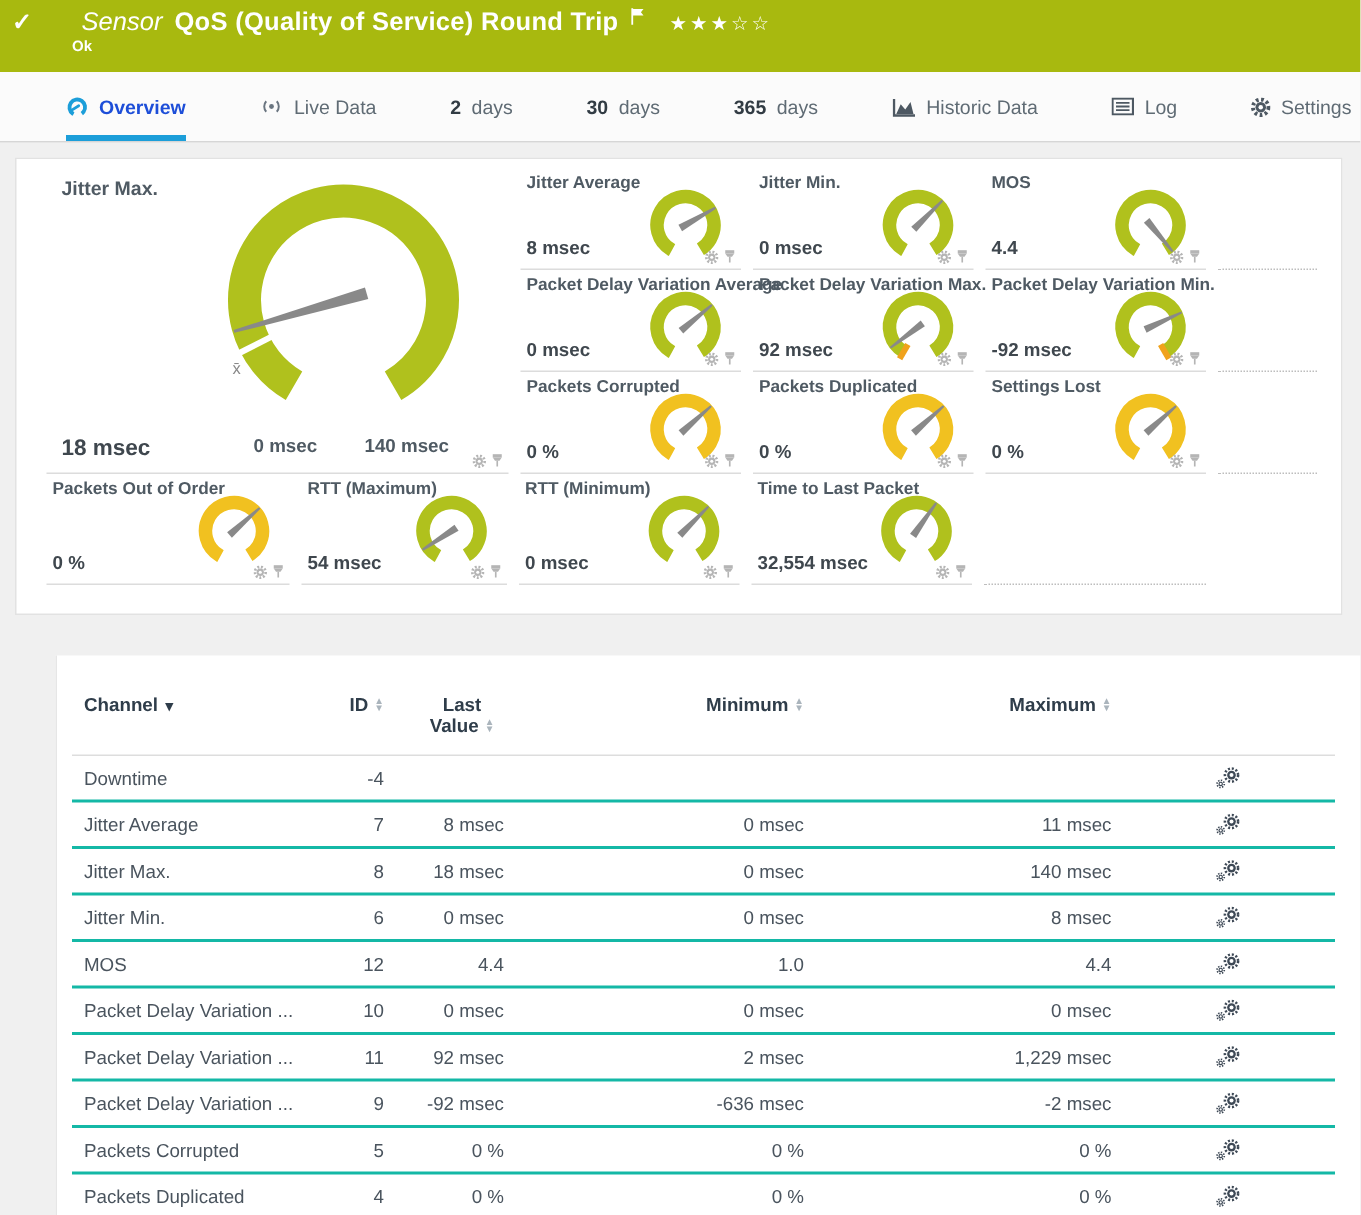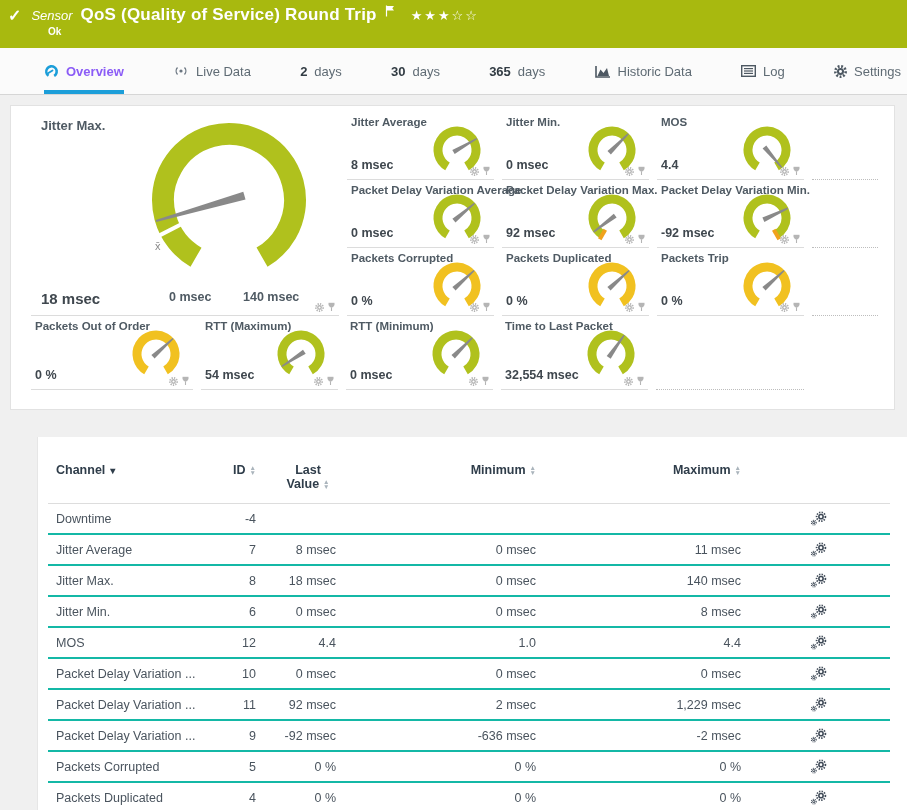--- a/index.html
+++ b/index.html
@@ -3,34 +3,34 @@
 <meta charset="utf-8">
 <style>
   * { margin:0; padding:0; box-sizing:border-box; }
   html,body { width:907px; height:810px; overflow:hidden;
     font-family:"Liberation Sans", sans-serif; background:#f0f0f0; }
 
   
   .hdr { background:#a8b90f; color:#fff; padding:5px 10px 6px 8px; height:48px; }
   .hdr-line1 { display:flex; align-items:center; gap:8px; }
   .hdr-check { font-size:16px; font-weight:bold; margin-right:2px; }
-  .hdr-kind { font-style:italic; font-size:13px; }
+  .hdr-kind { font-style:italic; font-size:17px;margin-left:23px; }
   .hdr-title { font-size:17px; font-weight:bold; letter-spacing:.2px; }
   .hdr-flag { margin:-8px 2px 0 0; }
   .hdr-stars { font-size:13px; letter-spacing:2px; margin-left:6px; cursor:pointer; }
   .hdr-status { font-size:10px; font-weight:bold; margin:1px 0 0 40px; }
 
   
   .tabs { display:flex; justify-content:space-between; align-items:stretch;
     height:47px; background:#fbfbfb; border-bottom:1px solid #d6d6d6;
     padding:0 6px 0 44px; font-size:13px; color:#5f6b74; }
   .tab { display:flex; align-items:center; gap:7px; cursor:pointer;
     border-bottom:4px solid transparent; padding-top:4px; white-space:nowrap; }
   .tab.active { border-bottom-color:#1c9ed9; }
-  .tab.active .lbl { color:#8b5cf6; font-weight:bold; }
+  .tab.active .lbl { color:#1d4ed8; font-weight:bold; }
   .tab b { color:#323c44; }
 
   
   .gauge-panel { margin:10px 12px 0 10px; background:#fff; border:1px solid #e2e2e2; height:305px; }
   .g-grid { display:grid; grid-template-columns:316px 155px 155px 155px 1fr;
     grid-auto-rows:68px; padding:6px 14px 0 20px; }
   .g-row4 { display:grid; grid-template-columns:170px 145px 155px 155px 150px 1fr;
     height:74px; padding:0 30px 0 20px; }
   .big-cell { grid-row:1 / 4; position:relative; border-bottom:1px solid #dcdcdc; margin-right:8px; }
   .big-title { position:absolute; top:6px; left:10px; font-size:13px; font-weight:bold; color:#4f5a63; }
@@ -321,21 +321,21 @@
             <circle cx="4.5" cy="4.5" r="1.0350000000000001" fill="#fff"></circle>
           </svg>
           <svg width="9" height="10" viewBox="0 0 9 10">
             <rect x="1.5" y="0.8" width="6" height="2.2" fill="#b5b5b5"></rect>
             <polygon points="1.5,3 7.5,3 6,5.2 3,5.2" fill="#b5b5b5"></polygon>
             <line x1="4.5" y1="5.2" x2="4.5" y2="9" stroke="#b5b5b5" stroke-width="1.1"></line>
           </svg>
         </div>
       </div>
       <div class="sc">
-        <div class="sc-title">Packets Trip</div>
+        <div class="sc-title">Settings Lost</div>
         <div class="sc-gauge"><svg width="54" height="54" viewBox="0 0 54 54">
             <circle cx="27" cy="27" r="19" fill="none" stroke="#f1c120" stroke-width="9" pathLength="360" stroke-dasharray="300 60" transform="rotate(120 27 27)"></circle>
             <polygon points="44.6,12.1 25.6,31.5 22.4,27.9 43.6,11.1" fill="#898989"></polygon>
           </svg></div>
         <div class="sc-value">0 %</div>
         <div class="cell-icons">
           <svg width="9" height="9" viewBox="0 0 9 9">
             <circle cx="4.5" cy="4.5" r="3.6" fill="none" stroke="#b5b5b5" stroke-width="1.8" stroke-dasharray="1.2600000000000002 1.17"></circle>
             <circle cx="4.5" cy="4.5" r="2.43" fill="#b5b5b5"></circle>
             <circle cx="4.5" cy="4.5" r="1.0350000000000001" fill="#fff"></circle>

